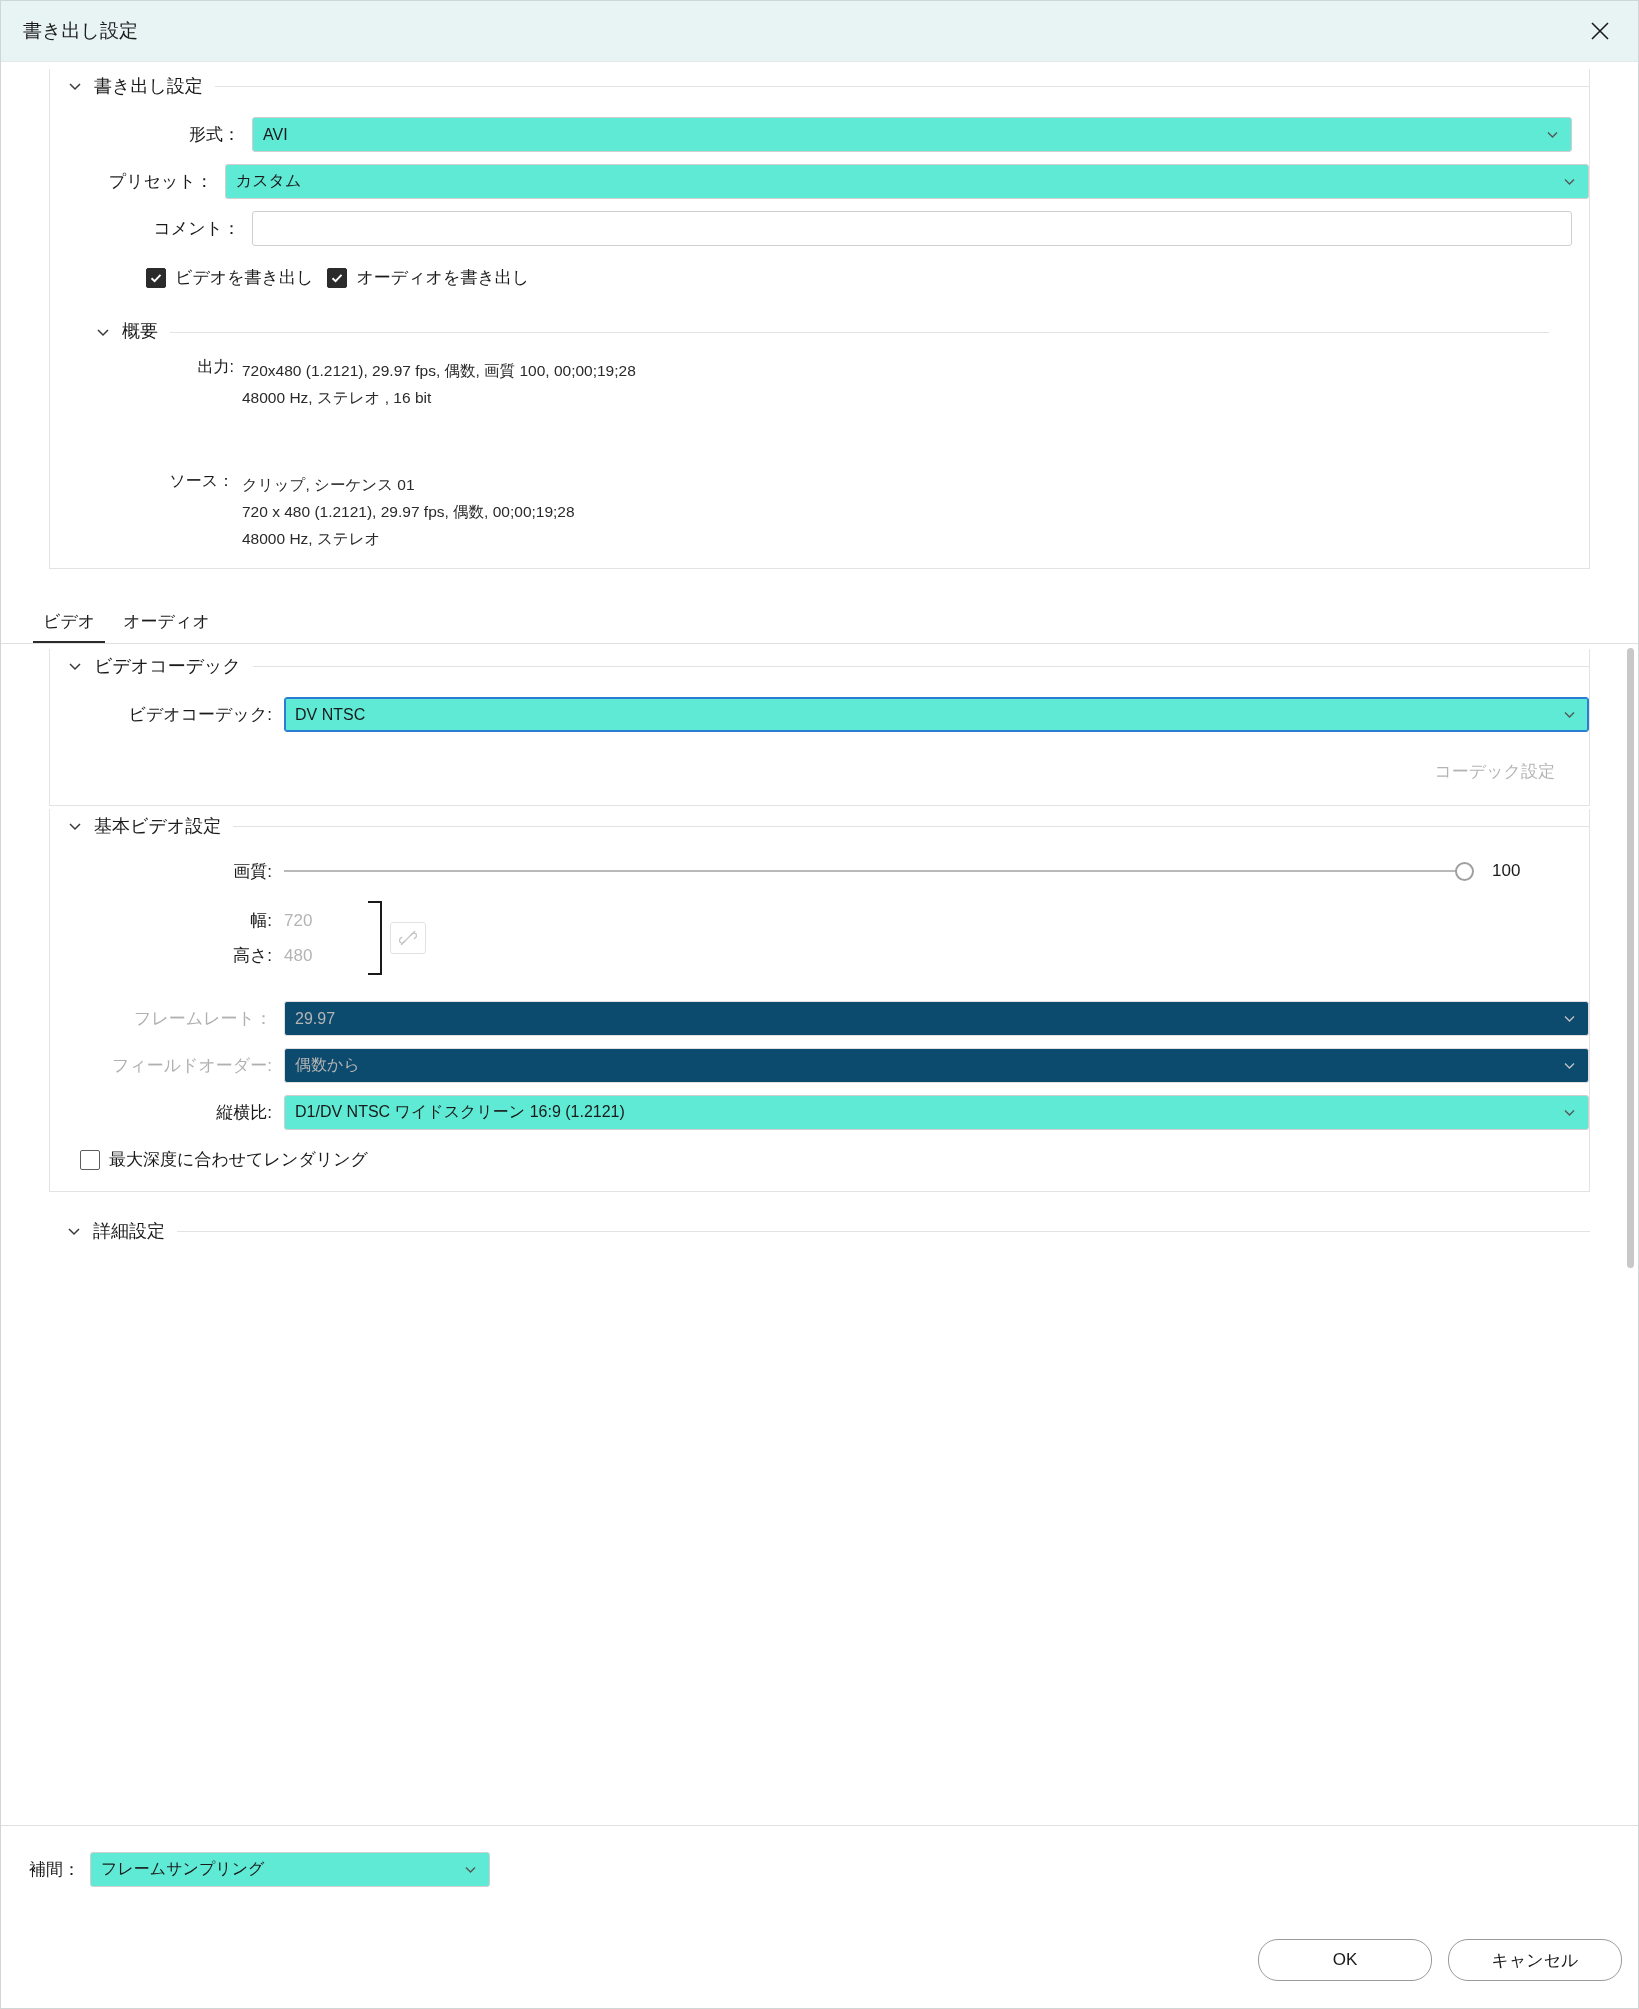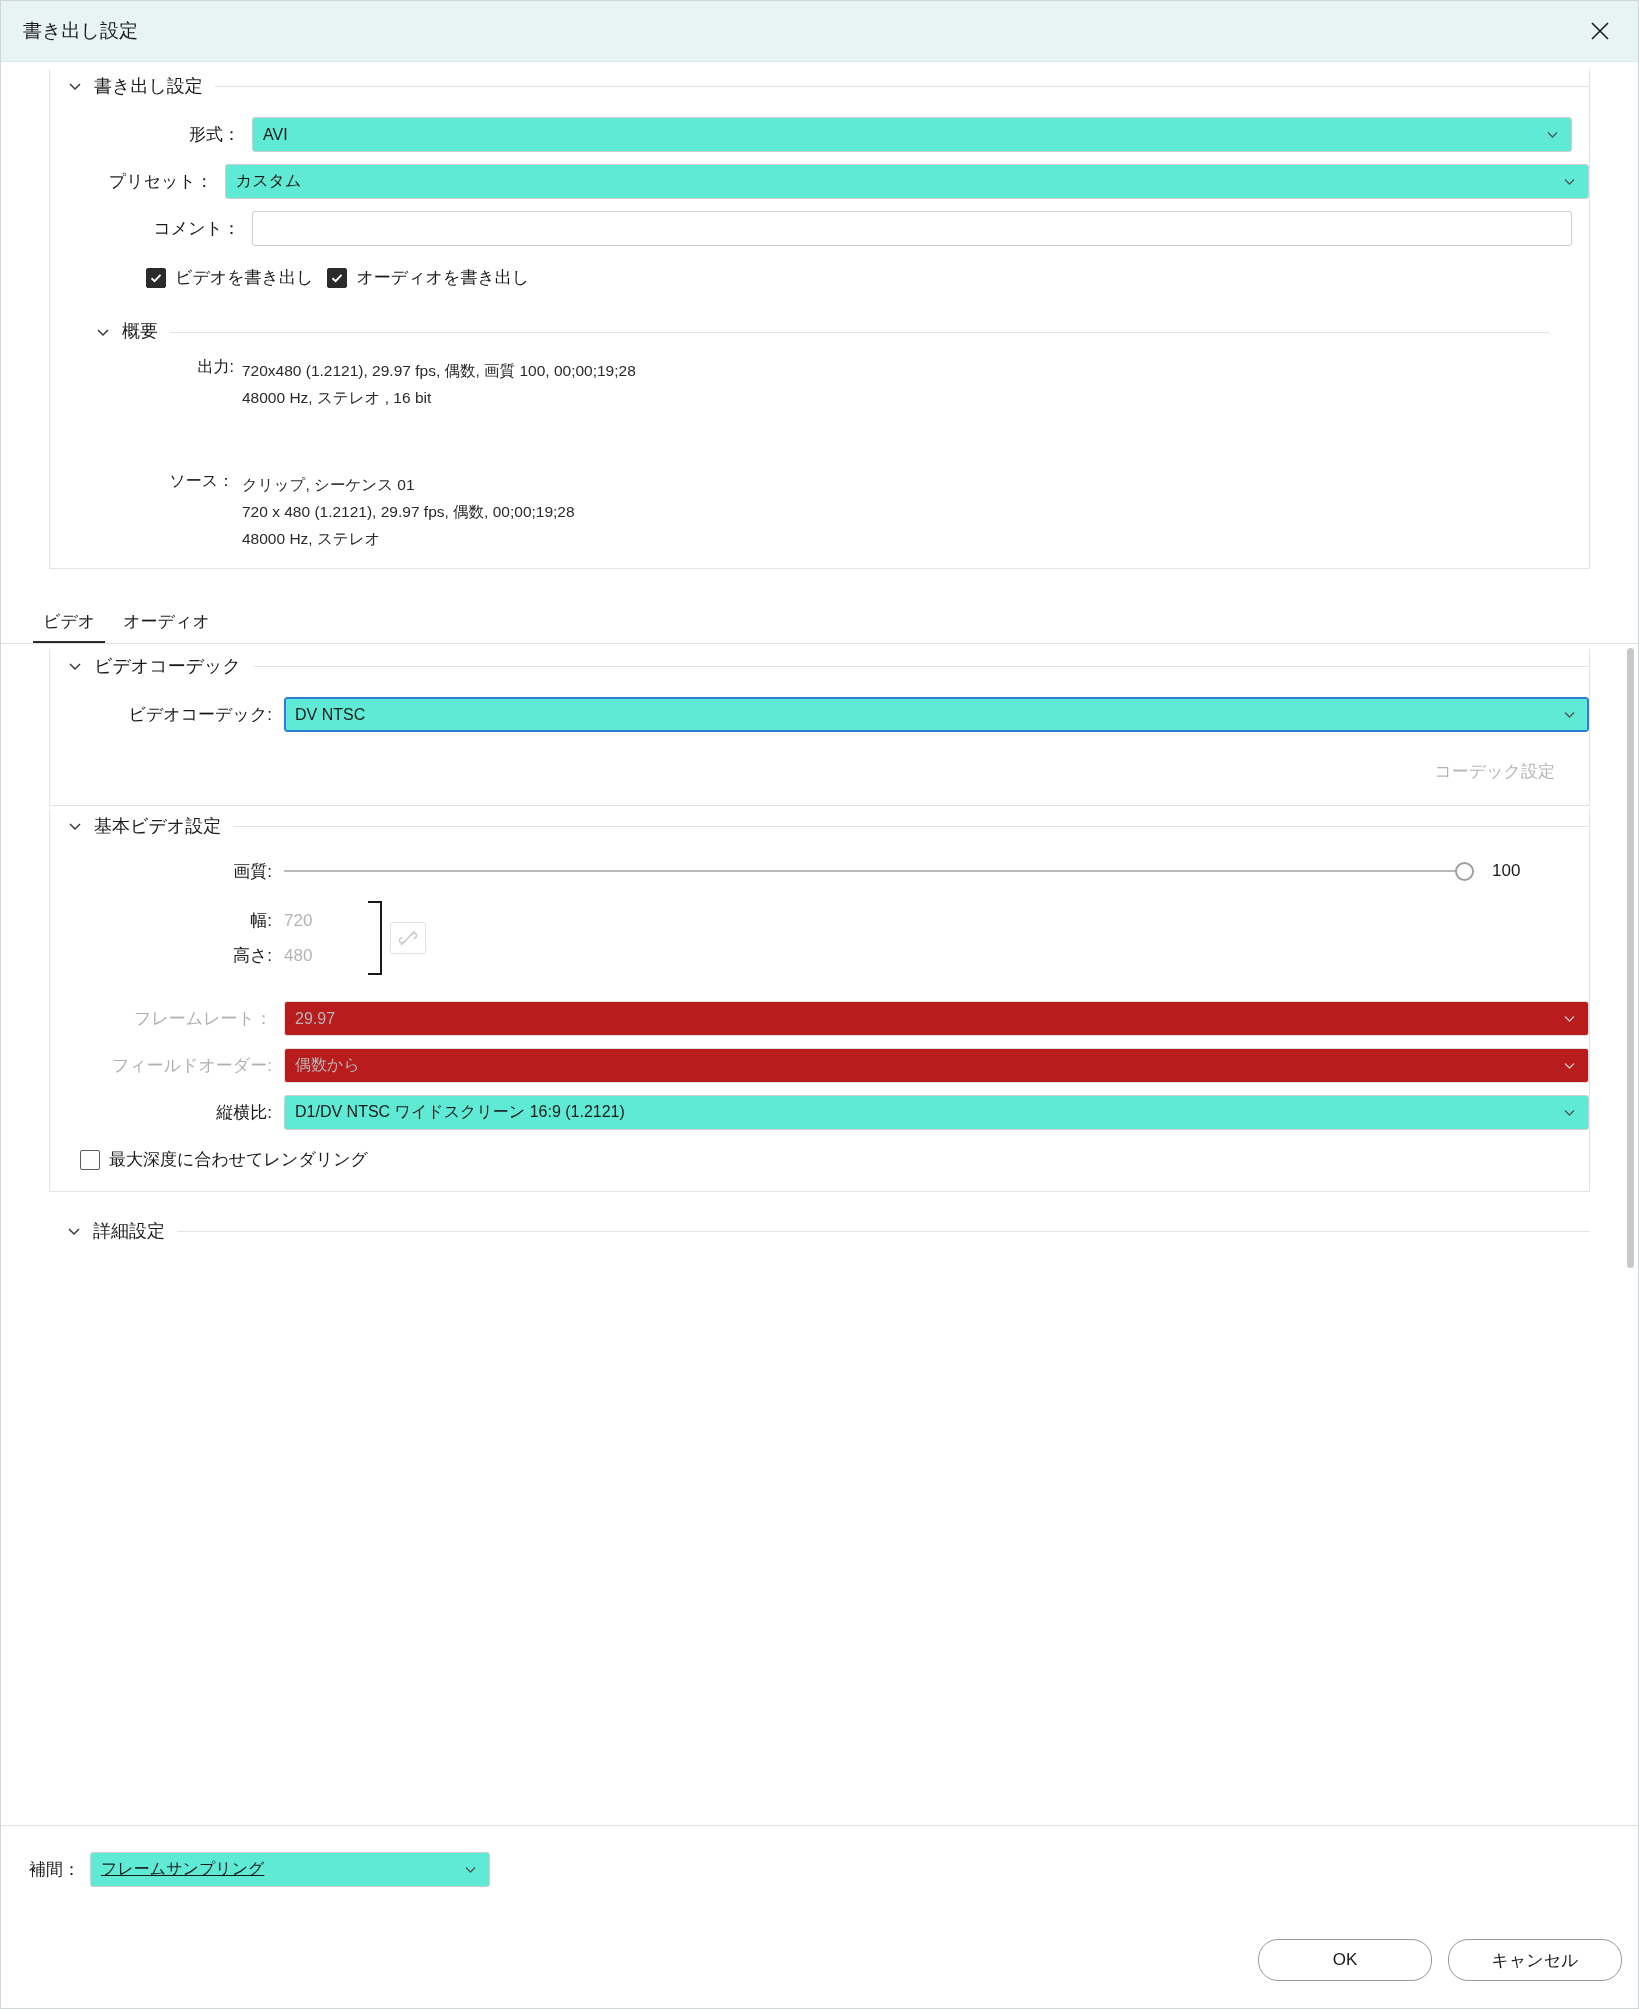--- a/index.html
+++ b/index.html
@@ -120,21 +120,21 @@
     color: #1a1a1a;
     padding: 0 10px;
     display: flex;
     align-items: center;
     position: relative;
   }
   .combo .cval { flex:1; overflow:hidden; white-space:nowrap; }
   .combo .chev {
     width: 18px; display:flex; align-items:center; justify-content:center;
   }
-  .combo.disabled { color:#b4b4b4; background:#b91c1c; border-color:#e0e0e0;}
+  .combo.disabled { color:#b4b4b4; background:#0c4a6e; border-color:#e0e0e0;}
   .combo.focus {
     border: 1px solid #2b7cd3;
     box-shadow: 0 0 0 1px #2b7cd3 inset;
   }
   .textbox {
     height: 35px;
     box-sizing: border-box;
     border: 1px solid #cfcfcf;
     border-radius: 3px;
     background: #ffffff;
@@ -544,21 +544,21 @@
 
       </div>
 
       <div class="scrollbar">
         <div class="scrollthumb"></div>
       </div>
     </div>
 
     <div class="bottombar">
       <div class="lbl" style="width:auto; padding-right:10px;">補間：</div>
-      <div class="combo" style="width:400px;text-decoration:underline;">
+      <div class="combo" style="width:400px;">
         <span class="cval">フレームサンプリング</span>
         <span class="chev">
           <svg width="13" height="13" viewBox="0 0 13 13">
               <path d="M2 4.5 L6.5 9 L11 4.5" stroke="#555" stroke-width="1.3" fill="none"></path>
             </svg>
         </span>
       </div>
     </div>
 
     <div class="footer">

